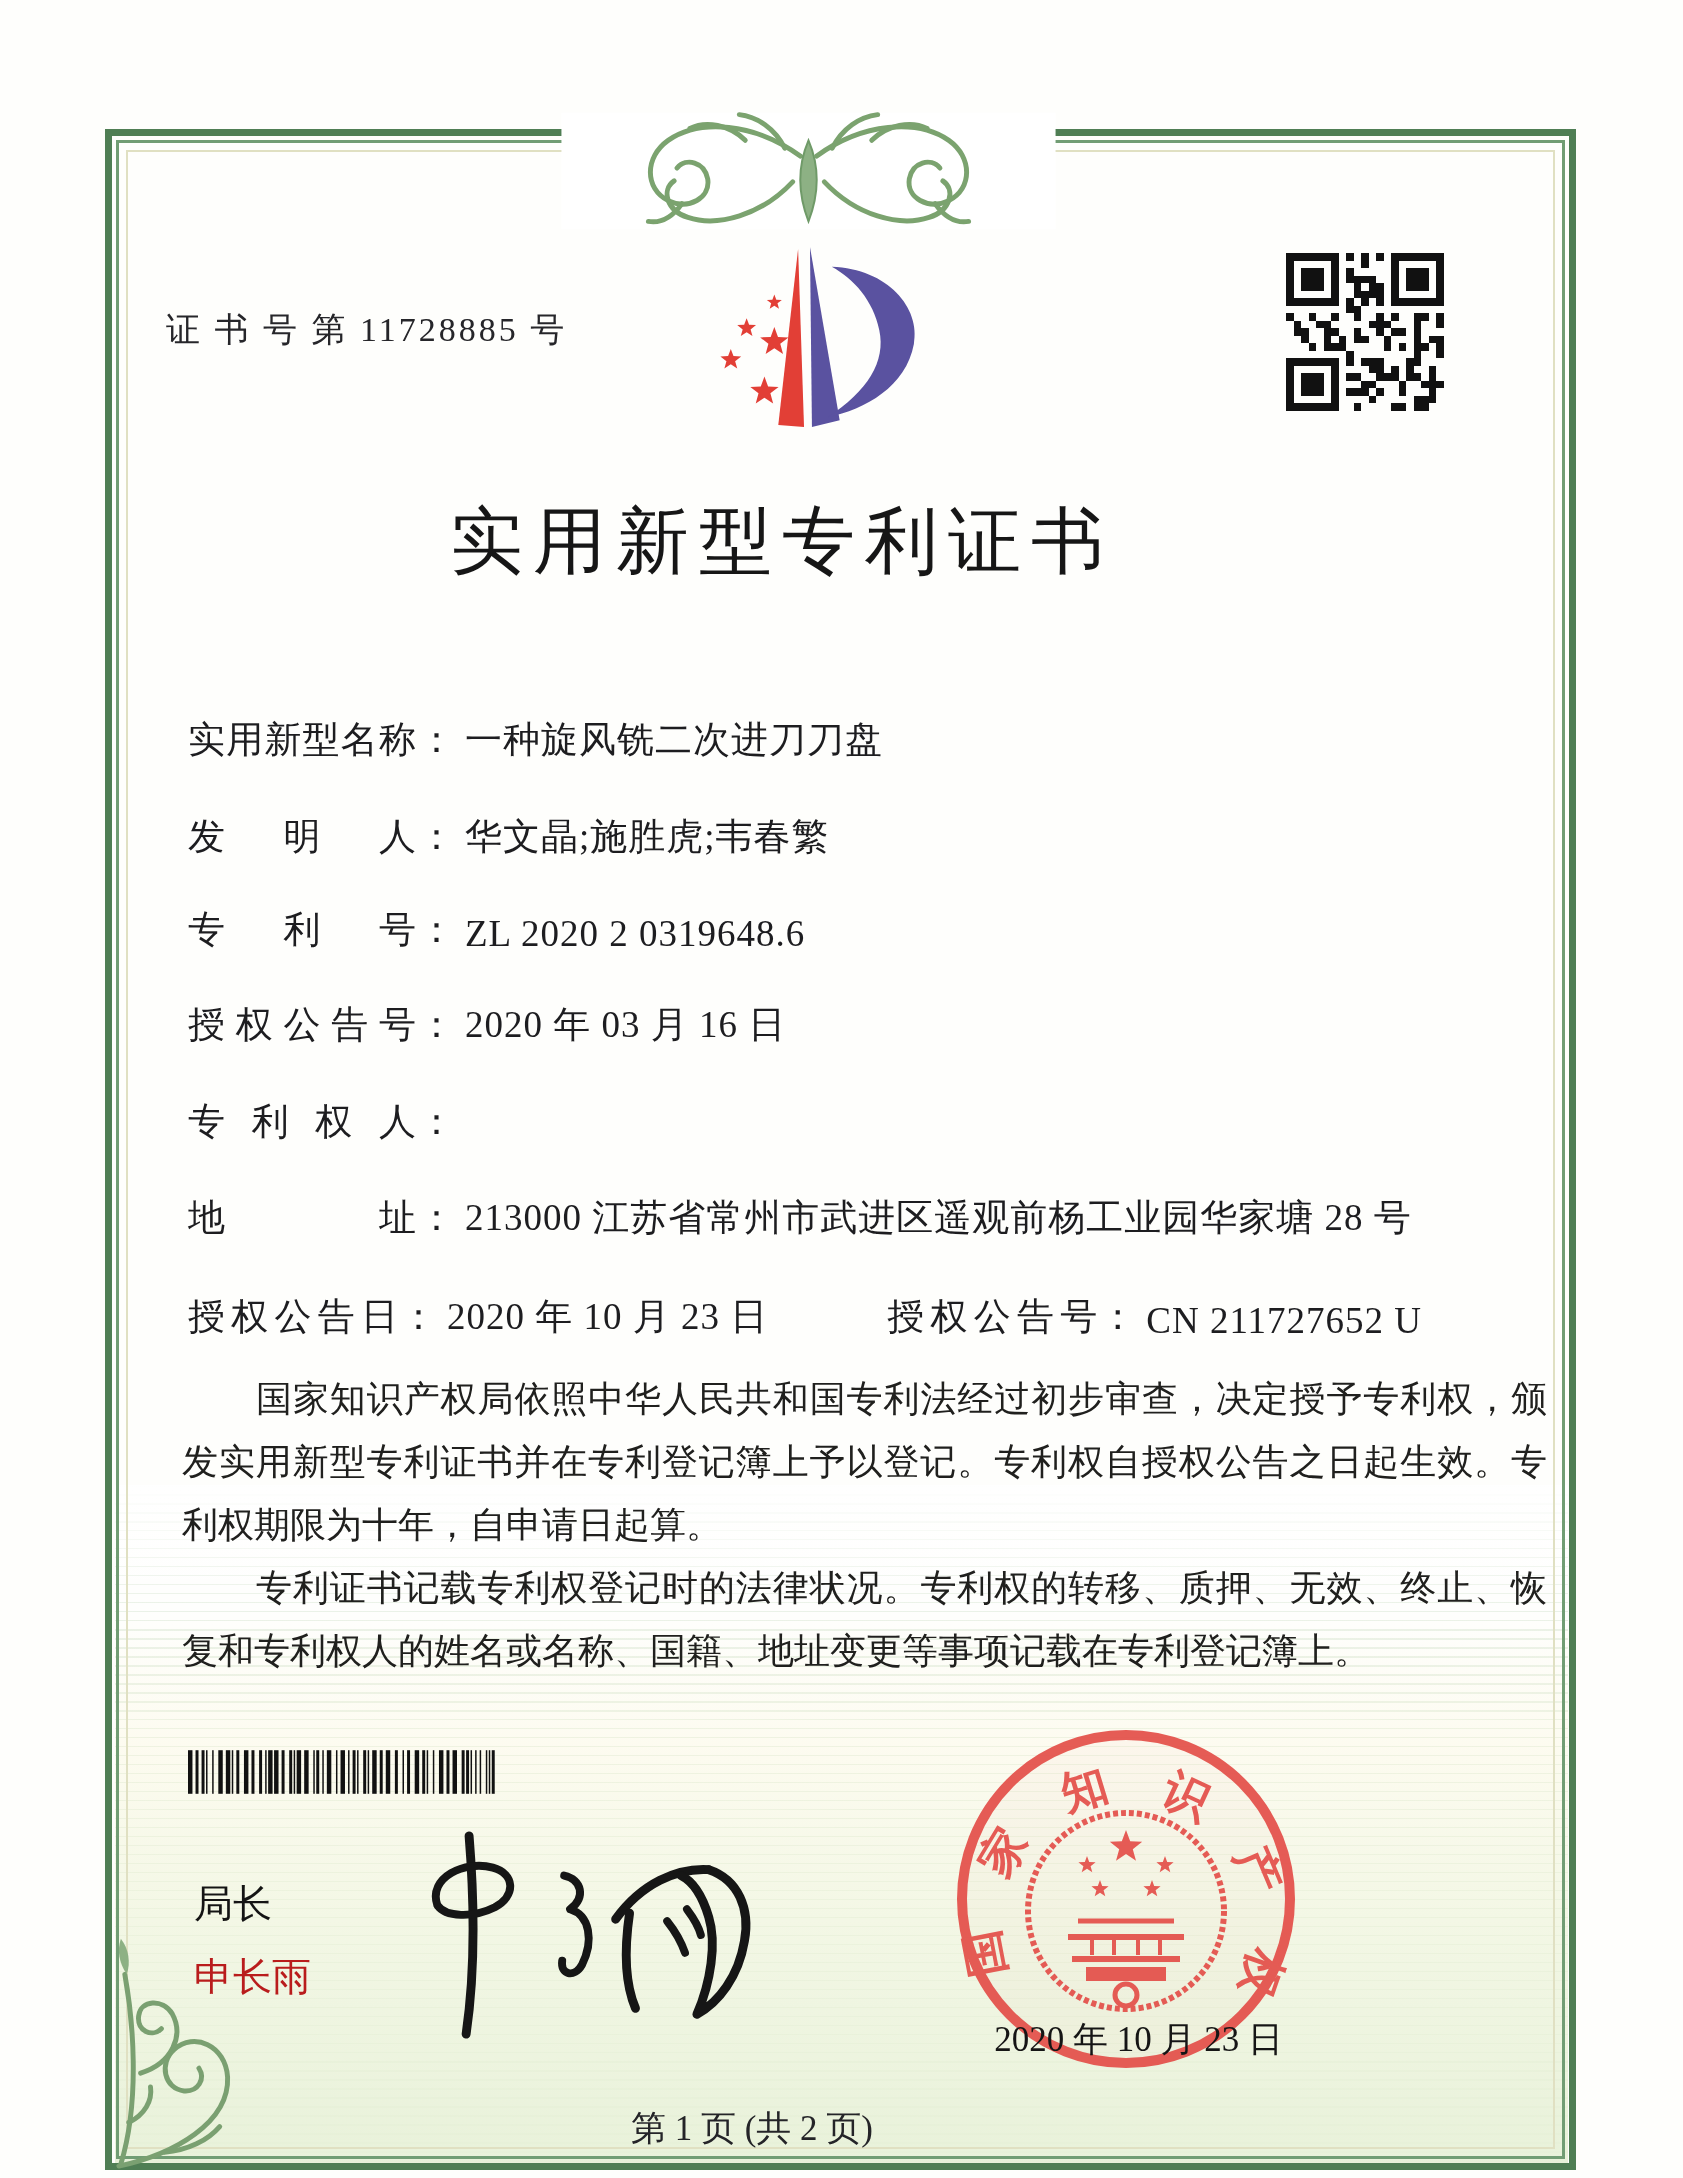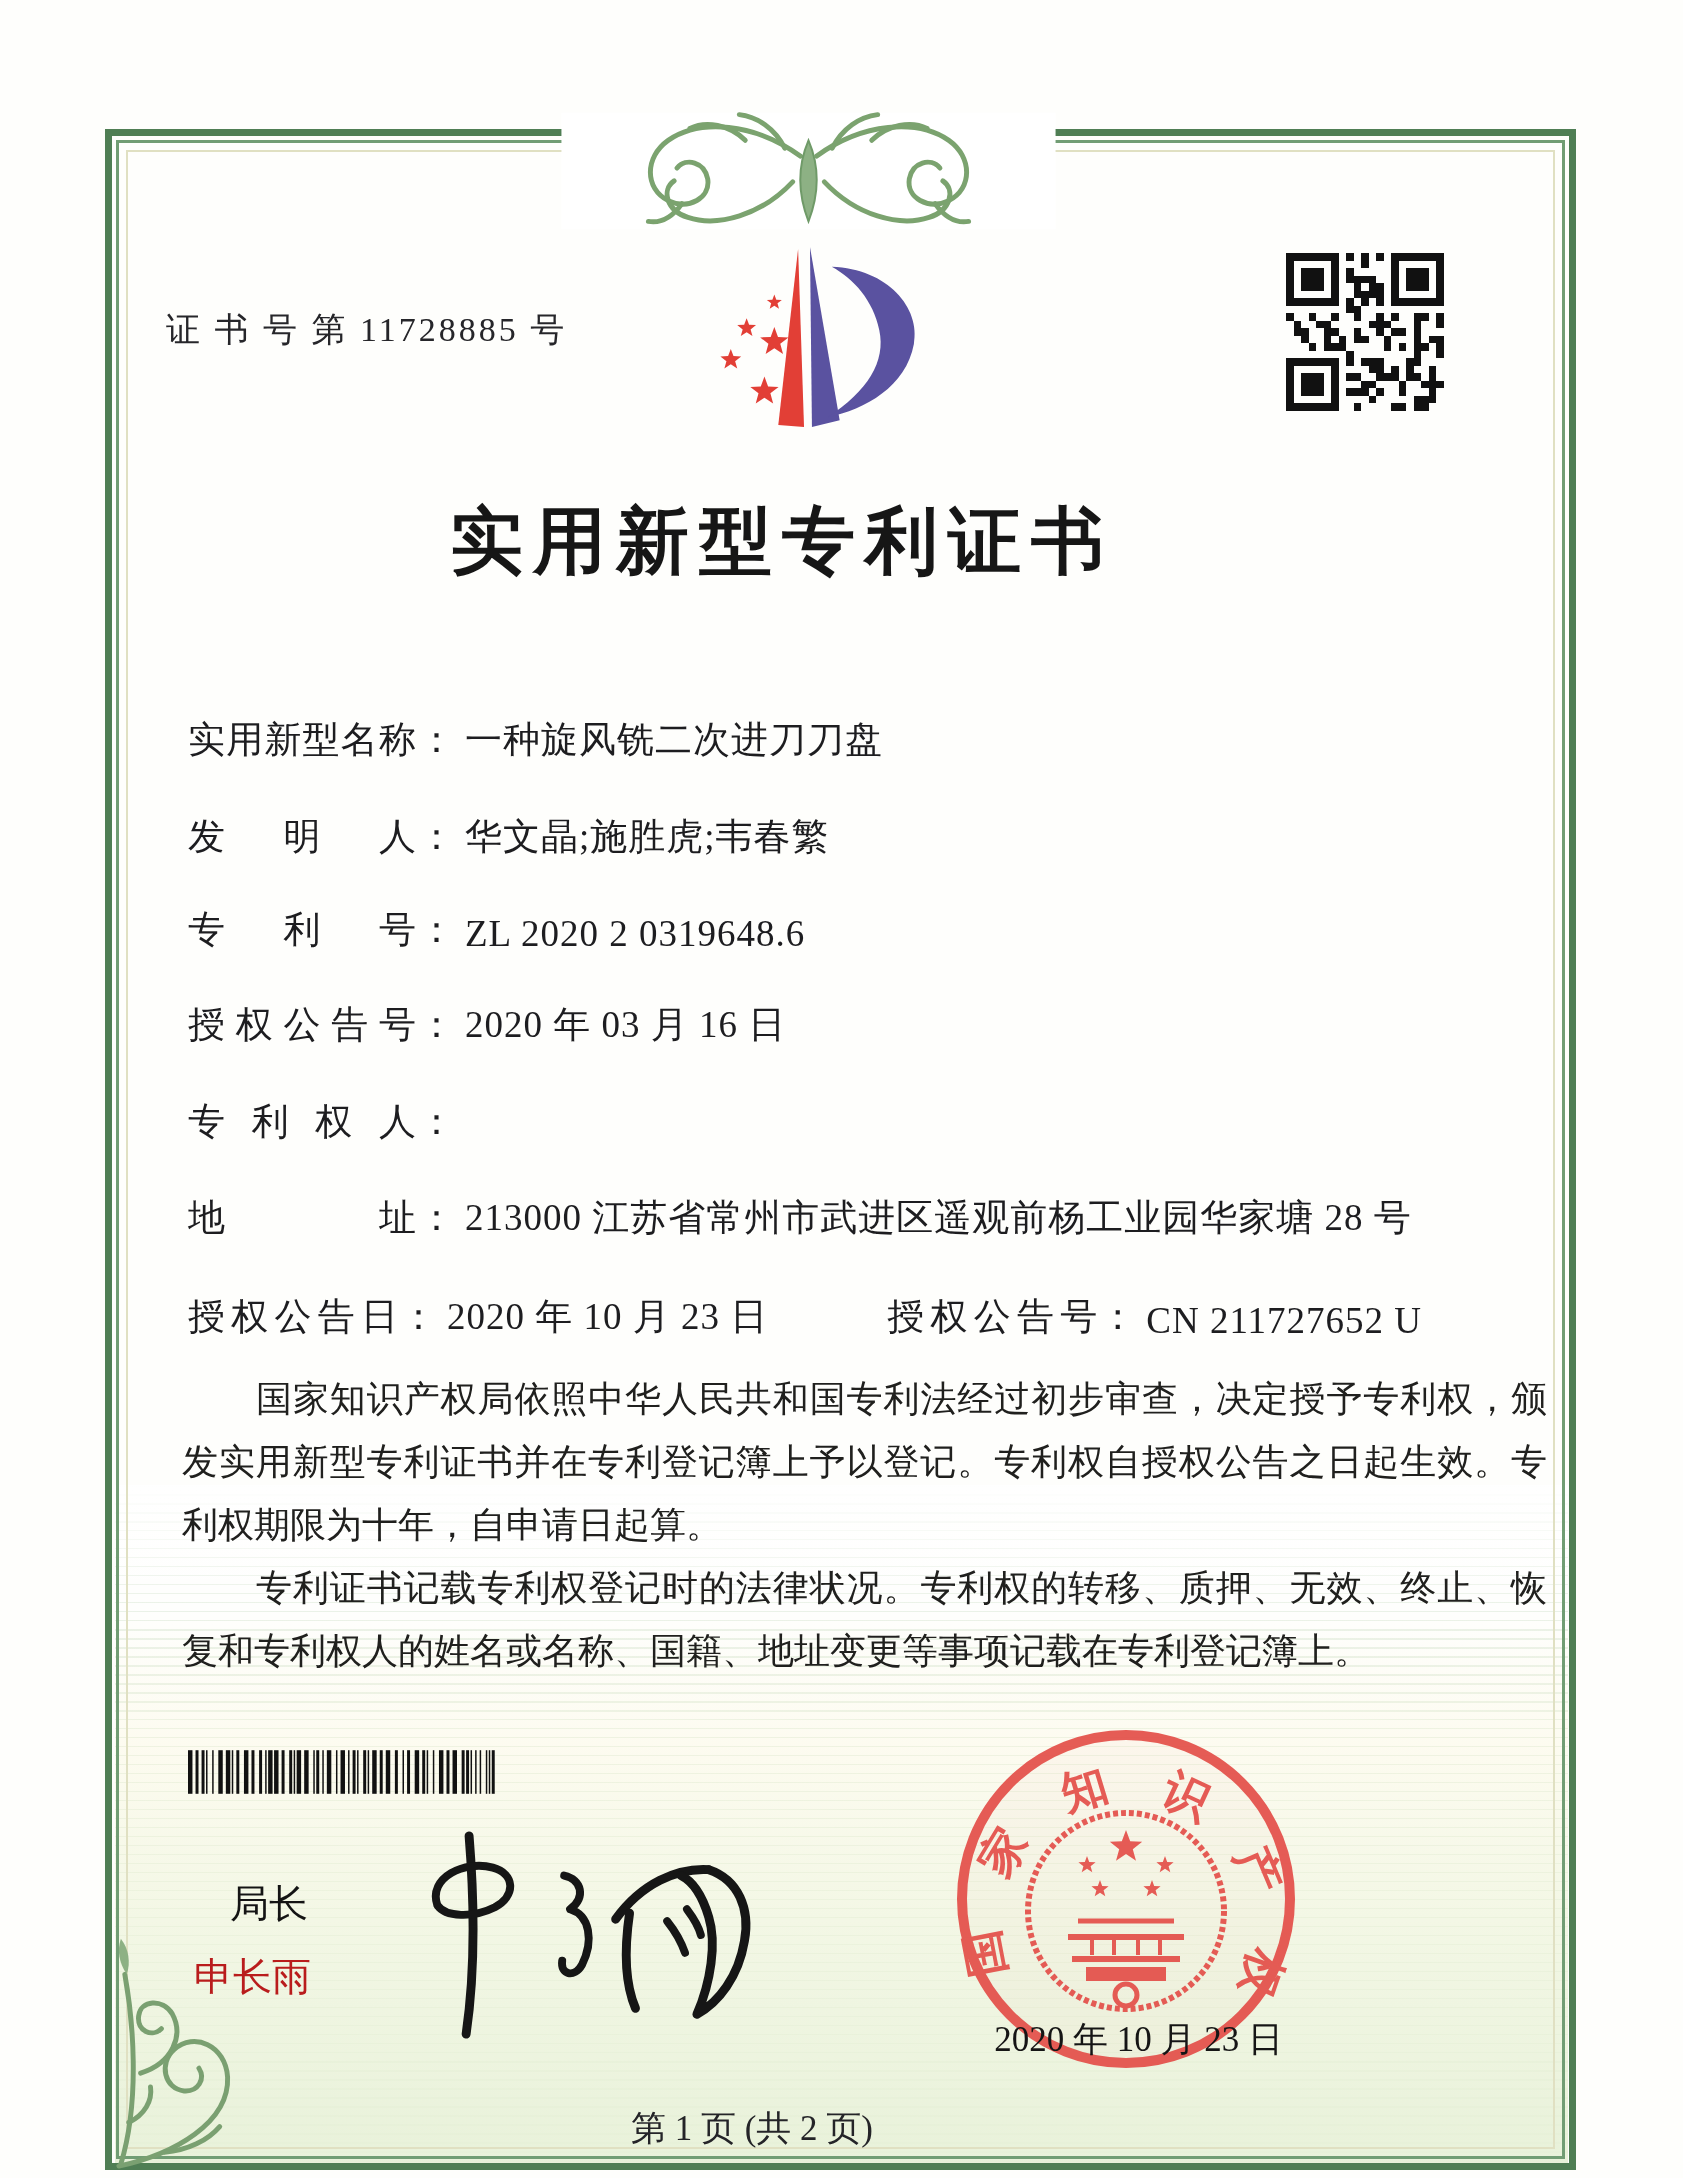--- a/index.html
+++ b/index.html
@@ -13,33 +13,33 @@
 
   
   .bg-tint { position:absolute; left:115px; top:1485px; width:1453px; height:681px; z-index:1;
     background-image:
       linear-gradient(180deg, rgba(255,255,255,1) 0%, rgba(255,255,255,0.35) 18%, rgba(252,249,230,0.55) 38%, rgba(240,245,222,0.75) 62%, rgba(231,241,216,0.95) 100%),
       repeating-linear-gradient(180deg, rgba(143,184,133,0.28) 0px, rgba(143,184,133,0.28) 1.5px, rgba(255,255,255,0) 1.5px, rgba(255,255,255,0) 9px);
   }
 
   .abs { position:absolute; }
   .cert-no { left:166px; top:259px; font-size:34px; letter-spacing:3px; color:#26262a; z-index:3;margin-top:48px; }
-  .title { left:89px; top:493px; width:1386px; text-align:center; font-size:73px; font-weight:bold; letter-spacing:10px; color:#161616; z-index:3; }
+  .title { left:89px; top:493px; width:1386px; text-align:center; font-size:73px; font-weight:normal; letter-spacing:10px; color:#161616; z-index:3; }
 
   .field-row { position:absolute; left:188px; display:flex; align-items:flex-end; font-size:37px; color:#1d1d20; z-index:3; white-space:nowrap; }
   .flabel { display:inline-block; width:228px; text-align:justify; text-align-last:justify; }
   .flabel5 { display:inline-block; width:210px; text-align:justify; text-align-last:justify; }
   .fcolon { margin:0 10px 0 2px; }
   .fvalue { letter-spacing:1px; }
   .grant-gap { display:inline-block; width:119px; }
 
   .paragraphs { left:166px; top:1368px; width:1381px; font-size:36px; line-height:63px; color:#20201e; text-align:justify; z-index:3; }
   .paragraphs p { text-indent:74px;margin-left:16px; }
 
-  .director-title { left:194px; top:1877px; font-size:39px; color:#141414; z-index:4; font-family:"Liberation Sans","DejaVu Sans",sans-serif;margin-left:36px; }
+  .director-title { left:194px; top:1877px; font-size:39px; color:#141414; z-index:4; font-family:"Liberation Sans","DejaVu Sans",sans-serif; }
   .director-name  { left:194px; top:1950px; font-size:39px; color:#b91c1c; z-index:4; font-family:Liberation Sans, sans-serif; }
 
   .seal-date { left:990px; top:2016px; width:297px; text-align:center; font-size:35px; color:#151515; z-index:6; white-space:nowrap; }
   .footer { left:554px; top:2105px; width:396px; text-align:center; font-size:35px; color:#242428; z-index:3; }
 
   .logo-svg { left:683px; top:241px; z-index:3; }
   .qr-svg { left:1286px; top:253px; z-index:3; }
   .barcode-svg { left:188px; top:1750px; z-index:3; }
   .sig-svg { left:374px; top:1818px; z-index:4; }
   .seal-svg { left:946px; top:1719px; z-index:5; opacity:0.93; }

